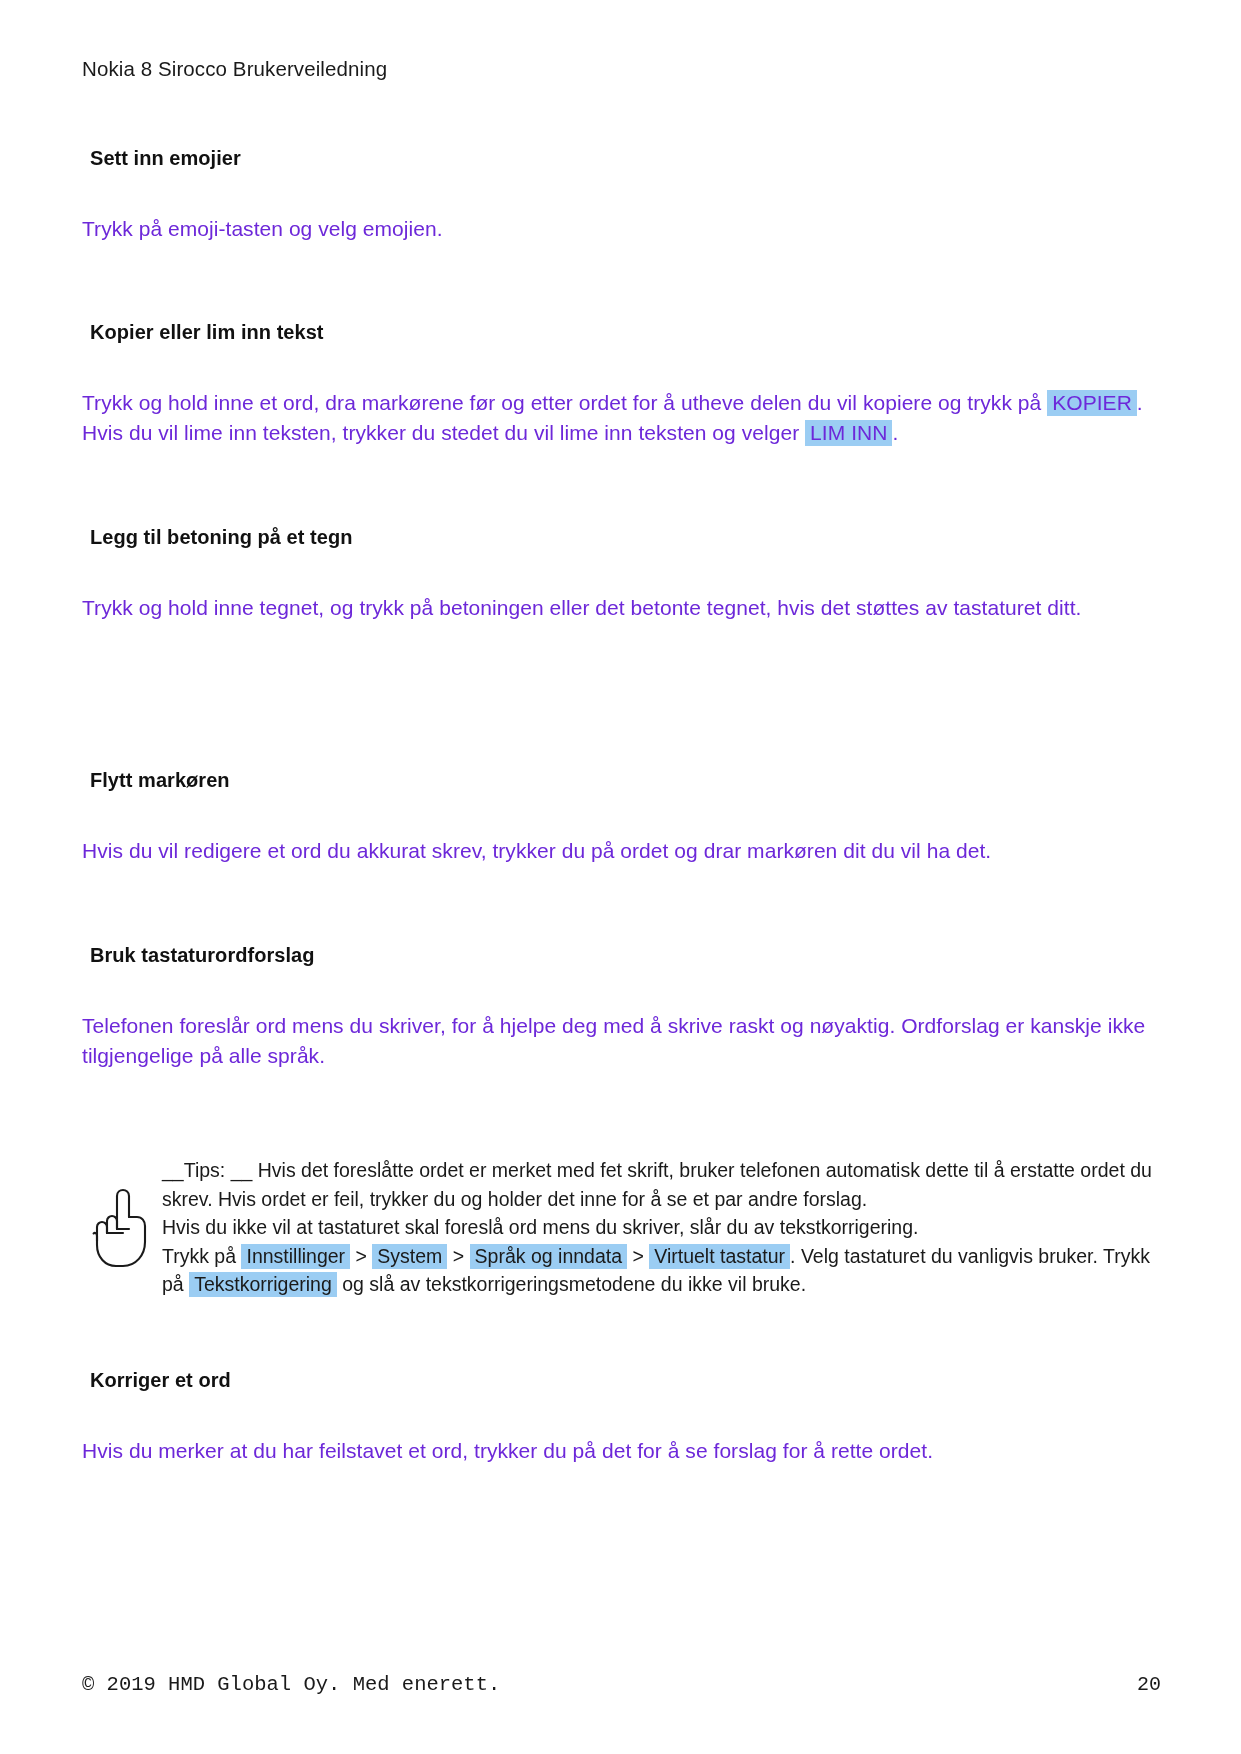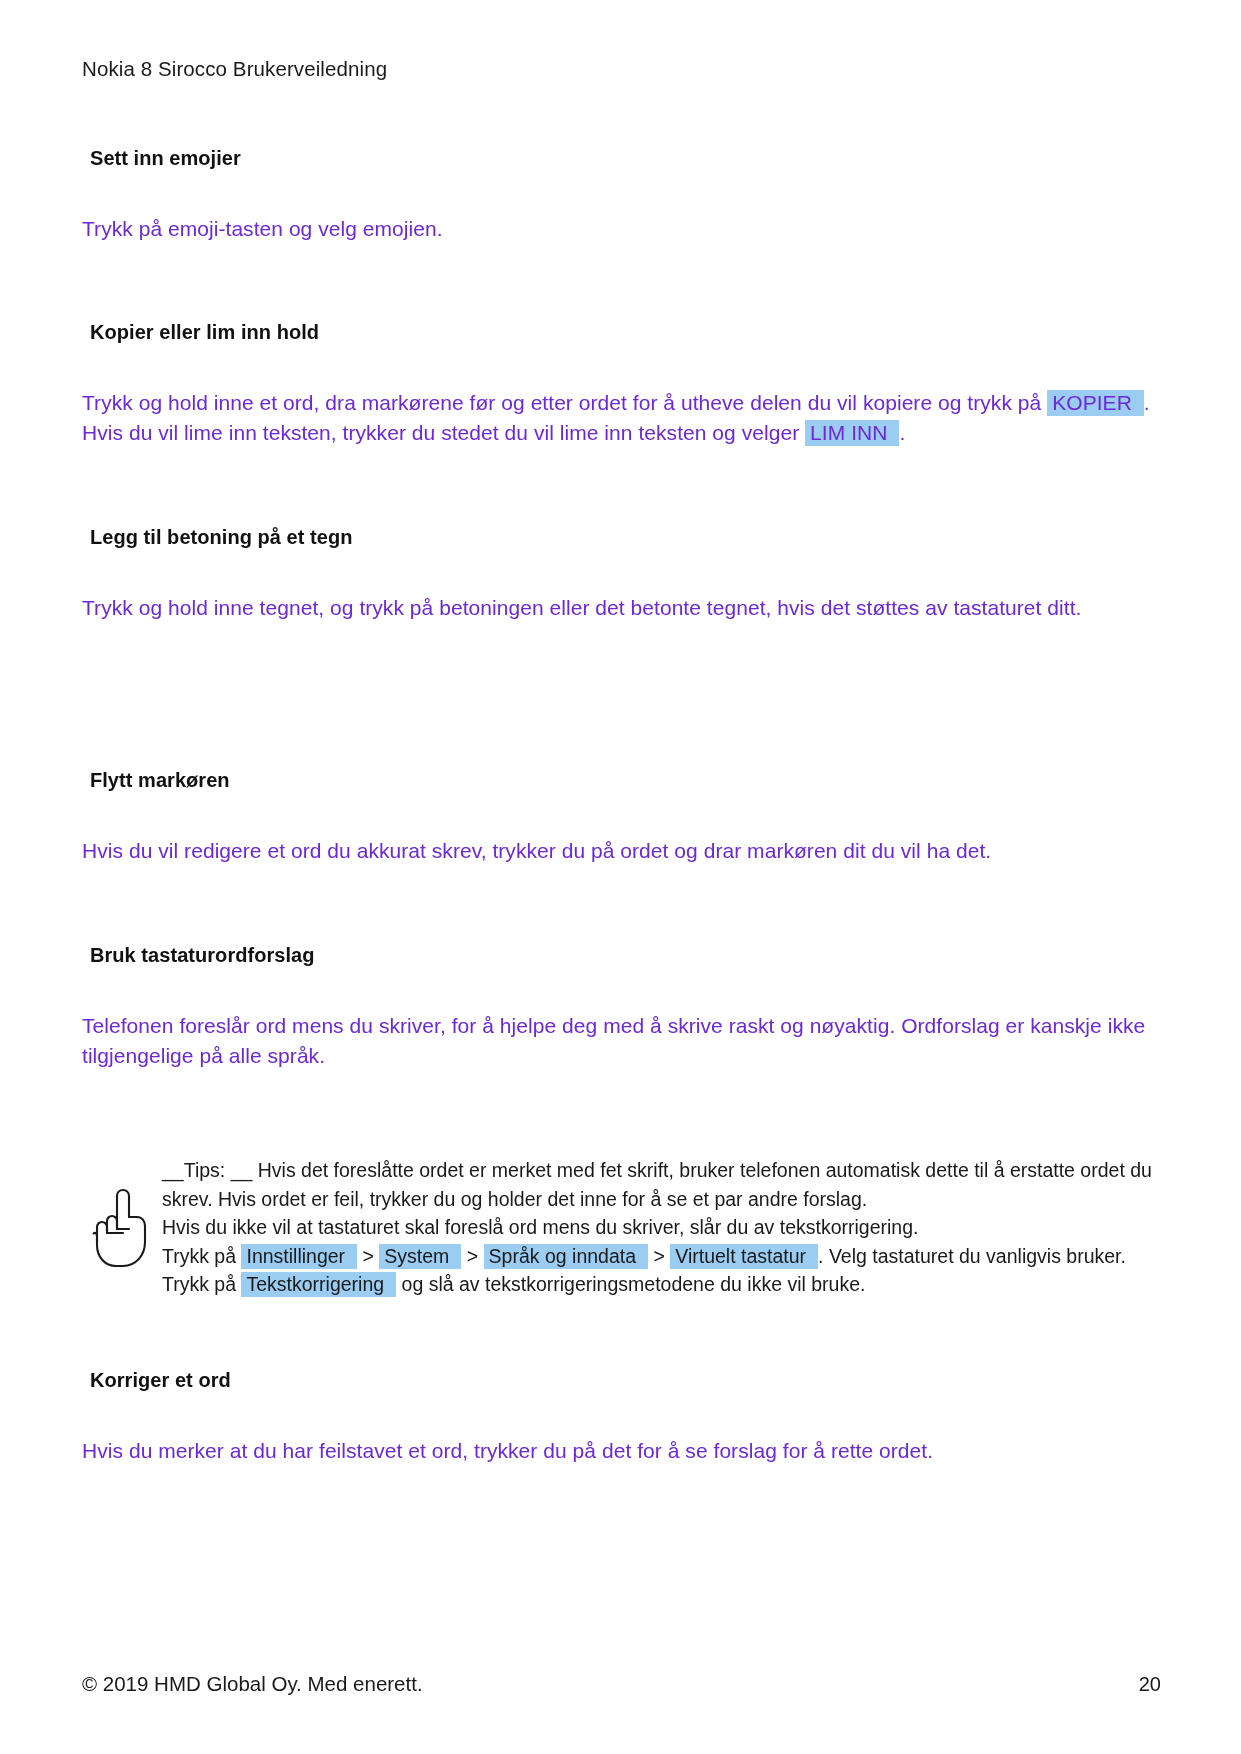--- a/index.html
+++ b/index.html
@@ -47,21 +47,21 @@
   }
   .block {
     margin-bottom: 0;
   }
   .gap-heading-to-text { height: 34px; }
   .gap-section { height: 68px; }
   .gap-section-sm { height: 60px; }
 
   .hl {
     background: #9bcdf3;
-    padding: 1px 12px 2px 5px;
+    padding: 1px 5px 2px 5px;
     box-decoration-break: clone;
     -webkit-box-decoration-break: clone;
   }
 
   
   .tip-row {
     display: flex;
     align-items: center;
     margin-top: 60px;
   }
@@ -85,20 +85,21 @@
   .footer {
     position: absolute;
     left: 82px;
     right: 80px;
     bottom: 58px;
     display: flex;
     justify-content: space-between;
     align-items: baseline;
     font-size: 20.5px;
     color: #1a1a1a;
+    font-family: Liberation Mono, monospace;
   }
   .footer-page-num { font-size: 20px; margin-left: 20px; }
 
   .sep { display: inline; }
 </style>
 </head>
 <body>
 
 <div class="page">
 
@@ -107,21 +108,21 @@
 
   <div class="block">
     <h2 class="section-heading">Sett inn emojier</h2>
     <div class="gap-heading-to-text"></div>
     <p class="body-text">Trykk på emoji-tasten og velg emojien.</p>
   </div>
 
   <div class="gap-section"></div>
 
   <div class="block">
-    <h2 class="section-heading">Kopier eller lim inn hold</h2>
+    <h2 class="section-heading">Kopier eller lim inn tekst</h2>
     <div class="gap-heading-to-text"></div>
     <p class="body-text"><span>Trykk og hold inne et ord, dra markørene før og etter ordet for å utheve delen du vil kopiere og trykk på</span> <span class="hl">KOPIER</span><span>. Hvis du vil lime inn teksten, trykker du stedet du vil lime inn teksten og velger</span> <span class="hl">LIM INN</span><span>.</span></p>
   </div>
 
   <div class="gap-section"></div>
 
   <div class="block">
     <h2 class="section-heading">Legg til betoning på et tegn</h2>
     <div class="gap-heading-to-text"></div>
     <p class="body-text">Trykk og hold inne tegnet, og trykk på betoningen eller det betonte tegnet, hvis det støttes av tastaturet ditt.</p>

